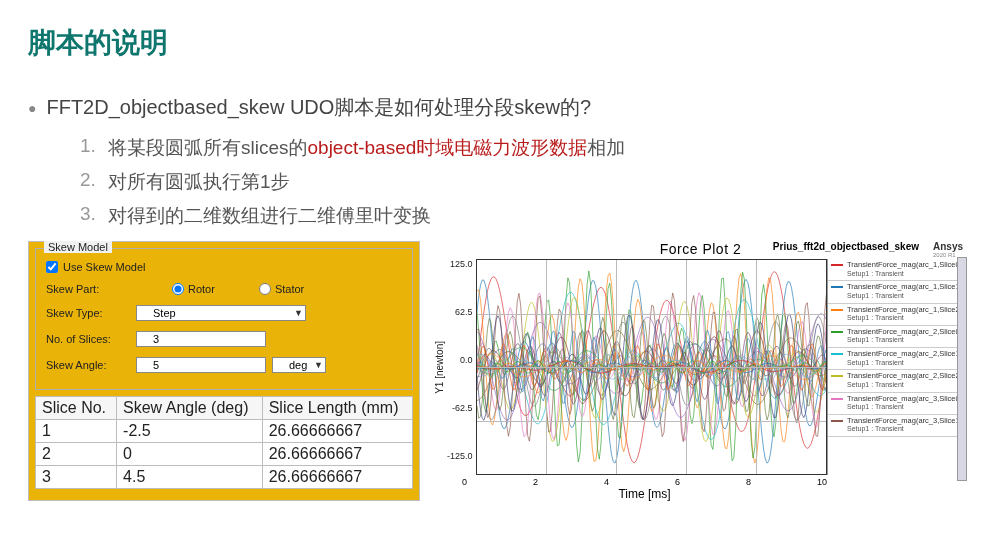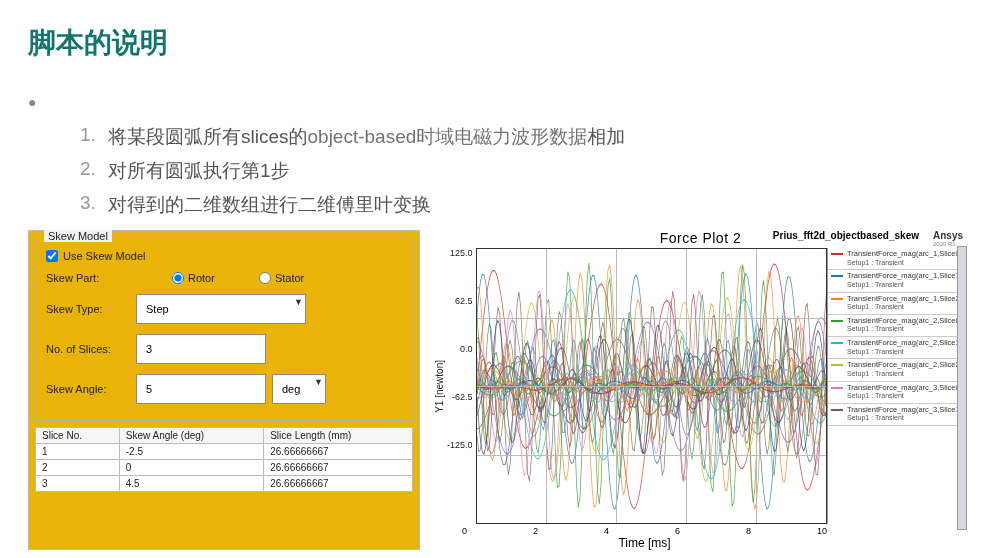--- a/index.html
+++ b/index.html
@@ -33,21 +33,21 @@
     .numlist {
       margin-left: 52px;
     }
     .numitem {
       font-size: 19px;
       color: #555;
       margin-bottom: 8px;
       display: flex;
     }
     .num { color: #999; width: 28px; flex-shrink: 0; }
-    .red { color: #737373; }
+    .red { color: #b91c1c; }
     .columns {
       display: flex;
       gap: 14px;
       margin-top: 12px;
     }
     
     .skew-panel {
       width: 392px;
       background: #eab308;
       border: 1px solid #bdbdbd;
@@ -76,55 +76,55 @@
       margin-bottom: 10px;
     }
     .form-label { width: 90px; }
     .radio-grp { display: flex; gap: 44px; align-items: center; padding-left: 36px; }
     .radio-grp label { display: flex; align-items: center; gap: 4px; }
     .radio-grp input { width: 12px; height: 12px; }
     .sel, .txt {
       border: 1px solid #888;
       background: #fff;
       font-size: 11px;
-      padding: 2px 9px;
-      height: 30px;
+      padding: 2px 16px;
+      height: 16px;
     }
     .sel { width: 170px; appearance: none; position: relative; }
     .sel-wrap { position: relative; display: inline-block; }
     .sel-wrap .arrow {
       position: absolute; right: 3px; top: 3px;
       font-size: 9px; color: #333; pointer-events: none;
     }
     .txt { width: 130px; }
     .unit { width: 54px; margin-left: 6px; }
     .tbl {
       width: 100%;
       border-collapse: collapse;
-      font-size: 10px;
+      font-size: 16px;
       margin: 0 0 0 0;
       background: #fff;
     }
     .tbl th, .tbl td {
       border: 1px solid #bcbcbc;
       padding: 2px 6px;
       background: #fff;
       text-align: left;
     }
     .tbl th { background: #f6f6f6; font-weight: 400; }
     .tbl-wrap { padding: 0 6px 6px 6px; }
     
     .plot-col { flex: 1; position: relative; font-family: Arial, sans-serif; }
     .plot-title { text-align: center; font-size: 14px; margin-bottom: 2px; letter-spacing: 0.5px; }
     .plot-sub { position: absolute; right: 48px; top: 0; font-size: 10px; font-weight: 600; }
     .plot-brand { position: absolute; right: 4px; top: 0; font-size: 10px; color: #333; font-weight: 700; }
     .plot-brand .sub { font-size: 6px; color: #888; font-weight: 400; display: block; }
     .plot-area {
       display: flex;
-      height: 276px;
+      height: 216px;
       font-size: 9px;
       color: #222;
     }
     .yaxis-label {
       writing-mode: vertical-rl;
       transform: rotate(180deg);
       font-size: 10px;
       align-self: center;
       margin-right: 2px;
     }
@@ -178,20 +178,21 @@
     }
     svg.waves { width: 100%; height: 100%; display: block; }
   </style>
 </head>
 <body>
 
 <h1 class="title">脚本的说明</h1>
 
 <div class="bullet-line">
   <span class="bullet-dot">●</span>
+  <span>FFT2D_objectbased_skew UDO脚本是如何处理分段skew的?</span>
 </div>
 
 <ol class="numlist">
   <li class="numitem">
     <span class="num">1.</span>
     <span>
       <span>将某段圆弧所有slices的</span><span class="red">object-based时域电磁力波形数据</span><span>相加</span>
     </span>
   </li>
   <li class="numitem">

